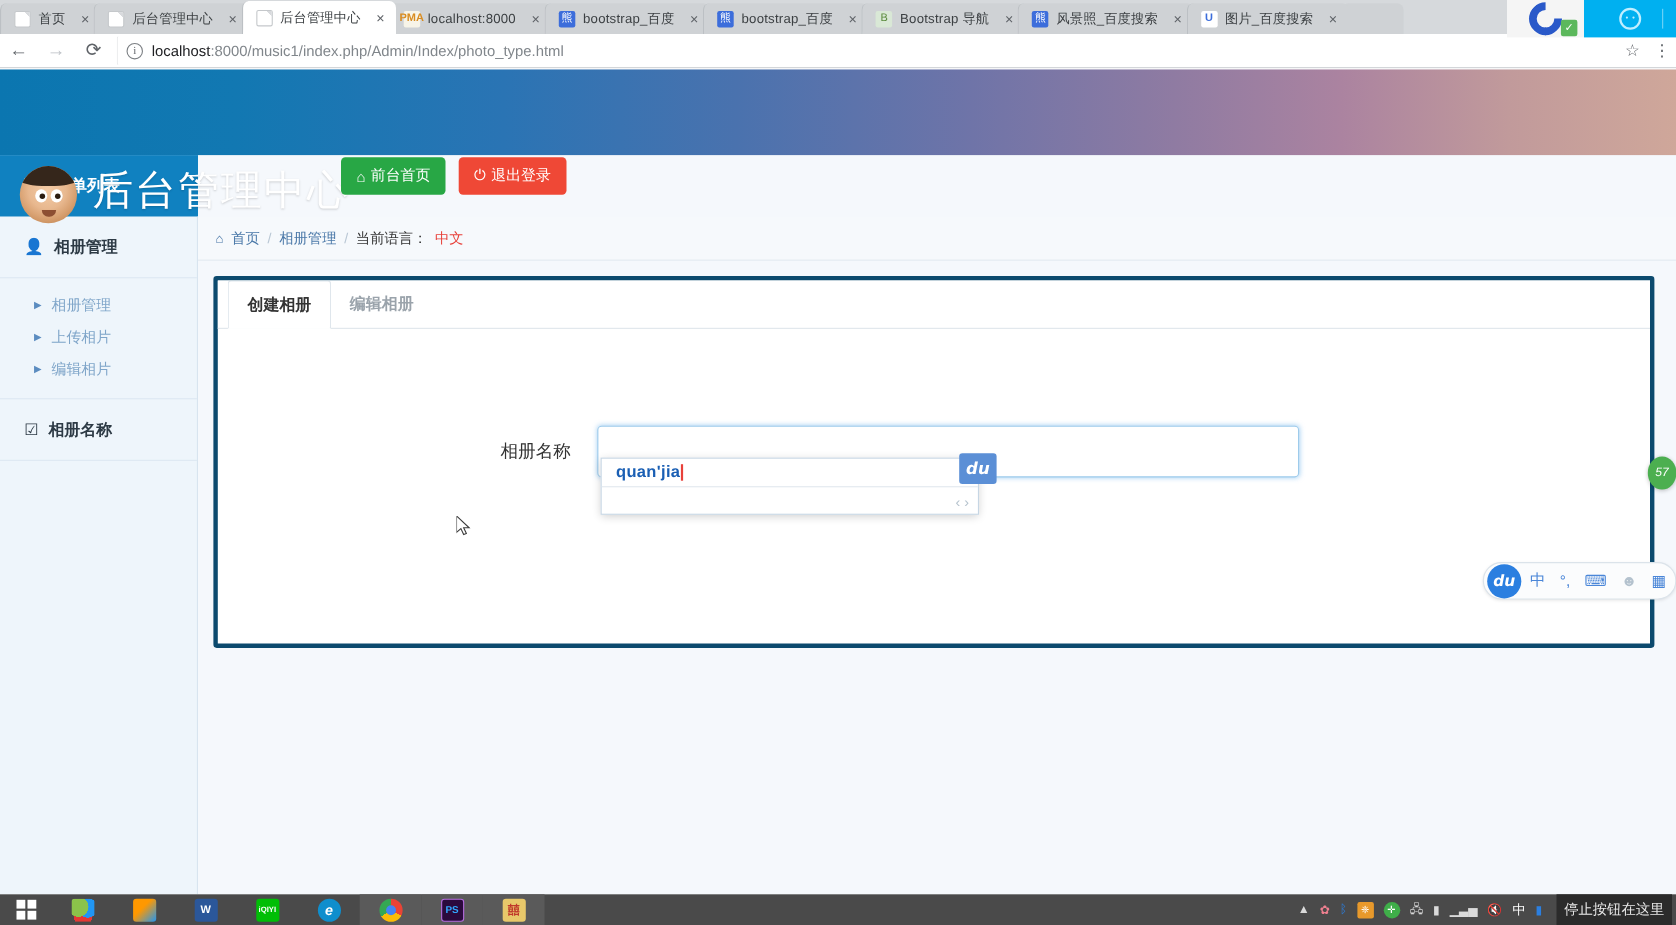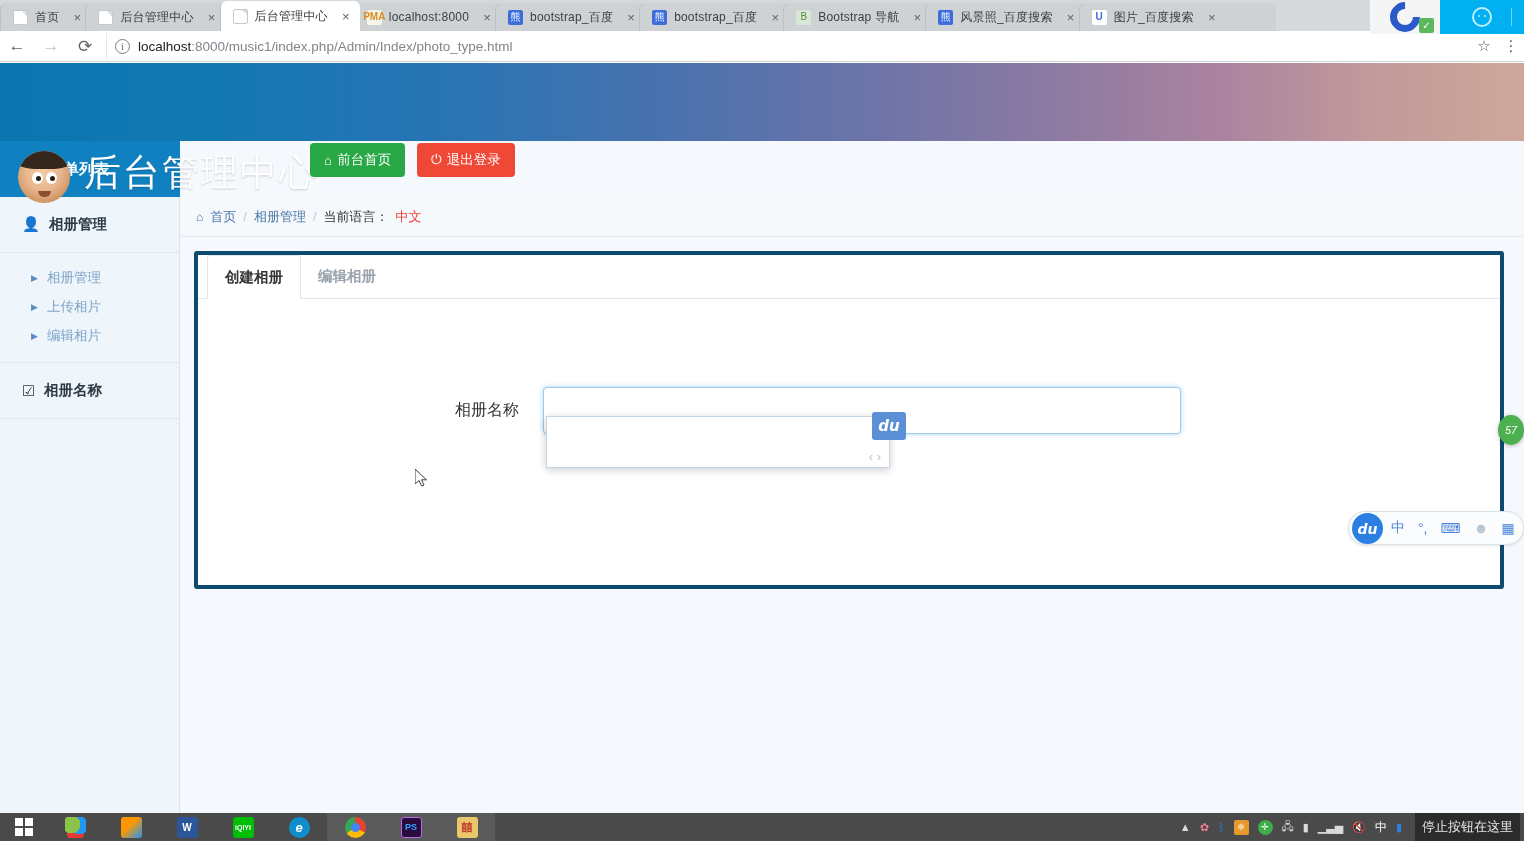--- a/index.html
+++ b/index.html
@@ -452,20 +452,24 @@
       </div>
 
       <div class="formrow">
         <div class="formlabel">相册名称</div>
         <input class="forminput" type="text" value="" style="">
       </div>
 
     </div>
 
     <div class="ime">
+      <div class="ime-input">
+        <span>quan'jia</span>
+          <span class="ime-caret"></span>
+      </div>
       <div class="ime-arrows">
         <span>‹</span>
         <span>›</span>
       </div>
       <div class="ime-logo">du</div>
     </div>
 
     <div class="imebar">
       <div class="du">du</div>
       <div class="ib">中</div>

